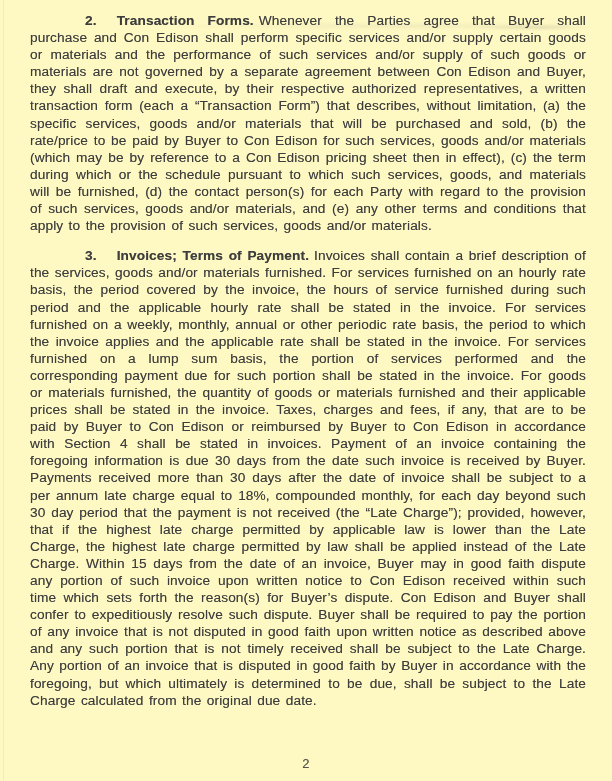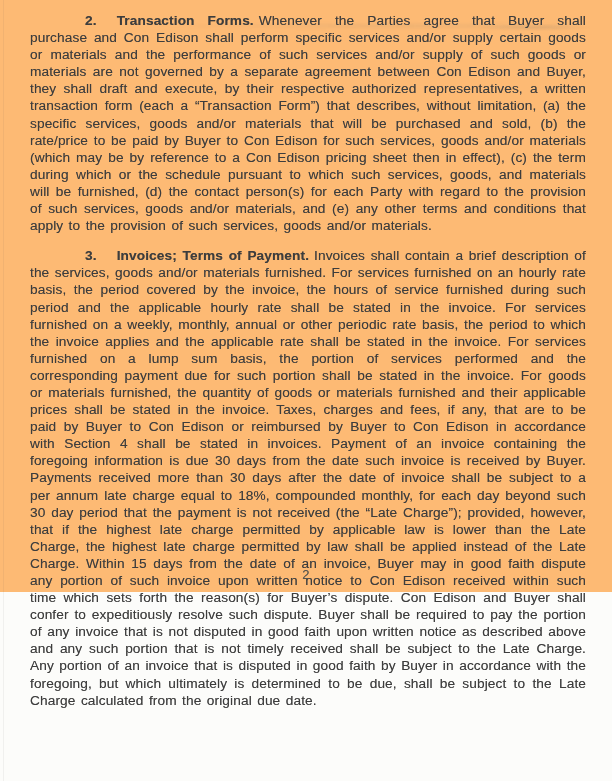--- a/index.html
+++ b/index.html
@@ -9,22 +9,22 @@
   body {
     width: 612px;
     height: 781px;
     background: #fcfcfa;
     overflow: hidden;
     font-family: "Liberation Sans", sans-serif;
   }
   .scan-page {
     position: relative;
     width: 612px;
-    height: 592px;
-    background: #fdba74;
+    height: 781px;
+    background: #fef9c3;
     box-sizing: border-box;
   }
   
   .scan-edge-left {
     position: absolute;
     left: 3px;
     top: 0;
     width: 1px;
     height: 781px;
     background: rgba(90, 90, 85, 0.07);

